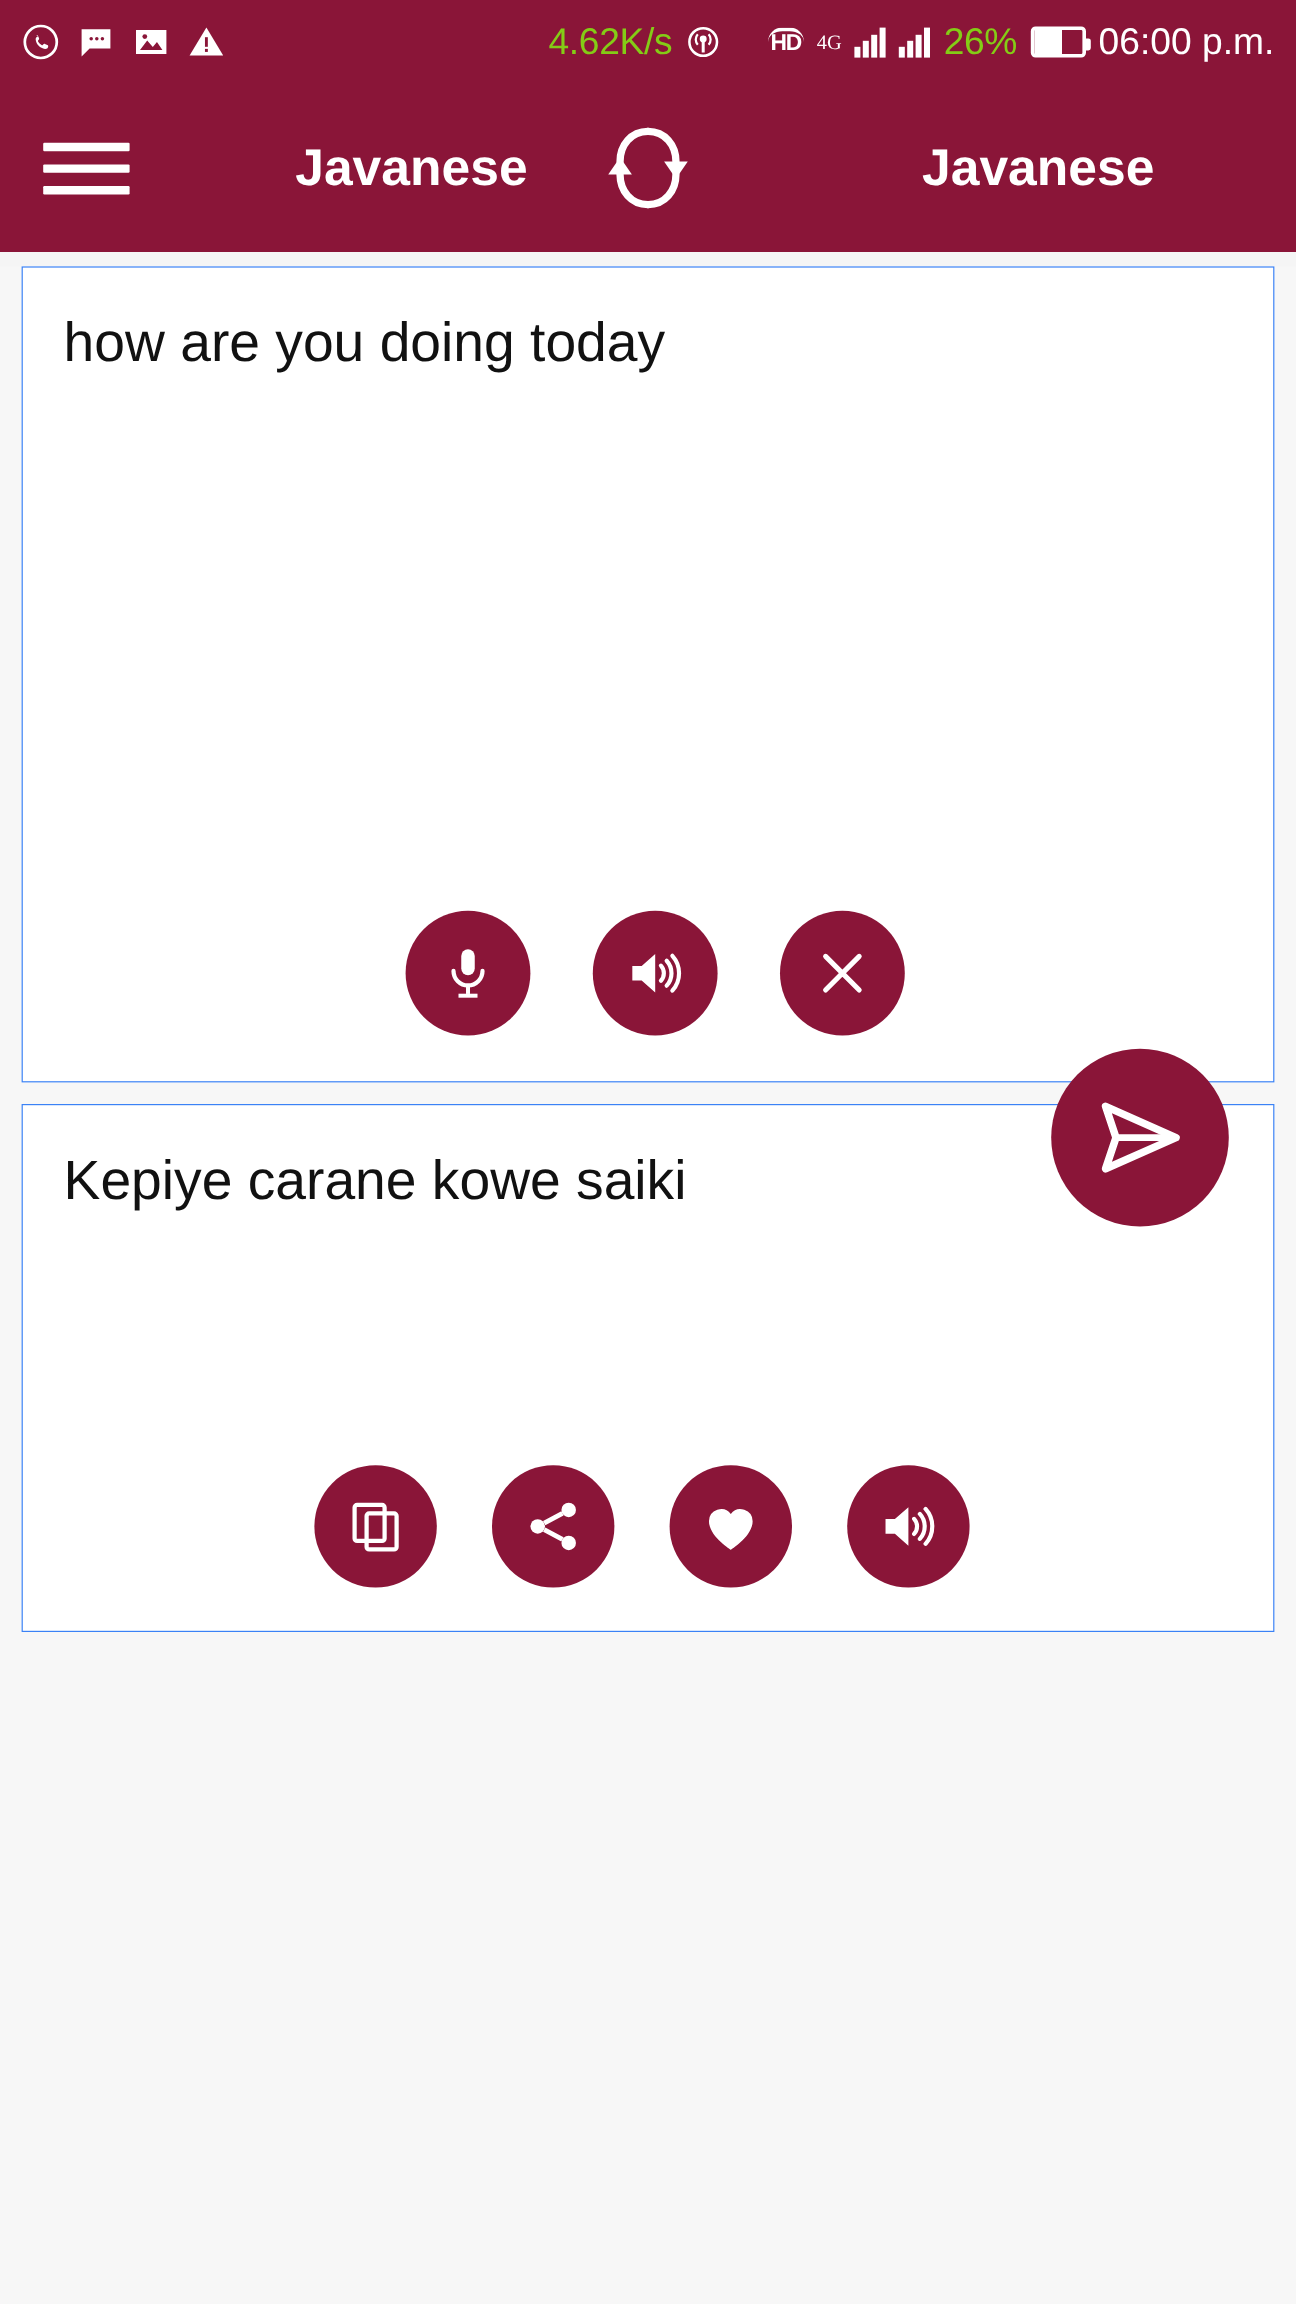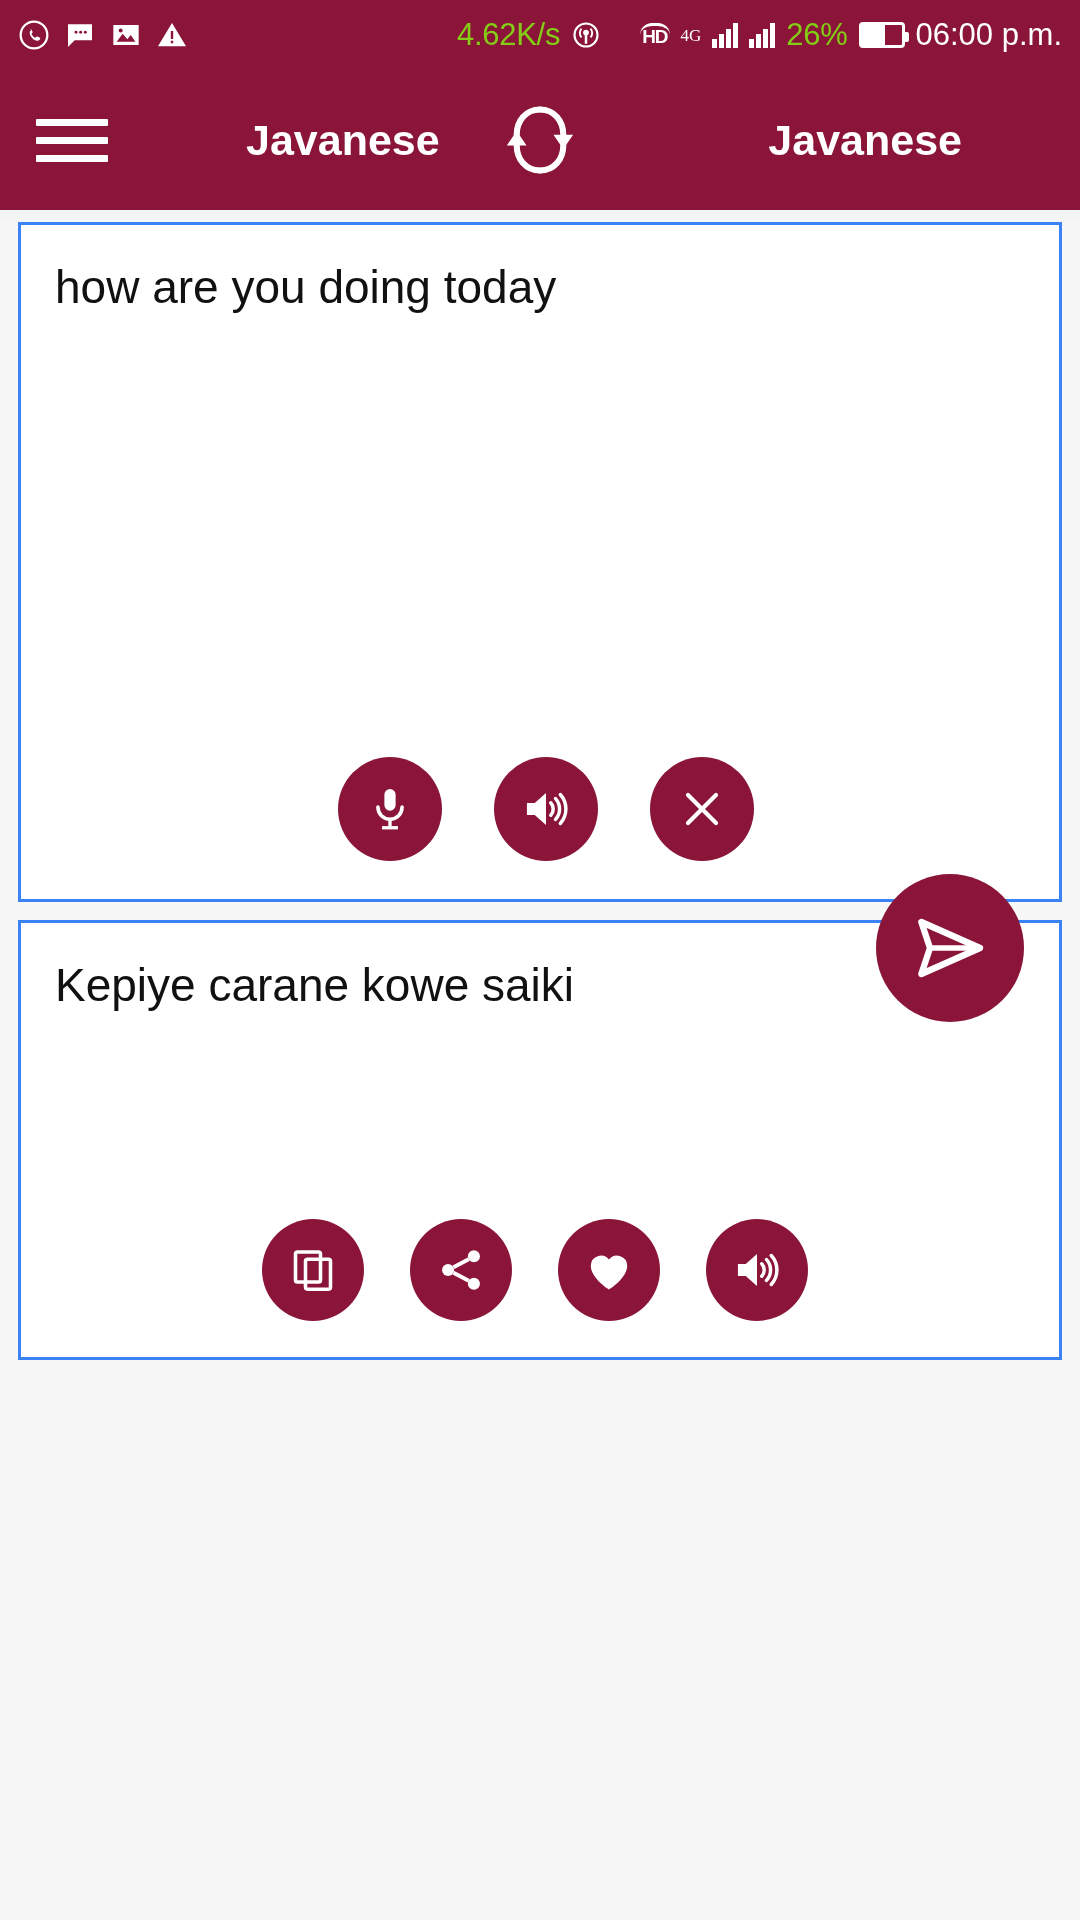--- a/index.html
+++ b/index.html
@@ -72,21 +72,21 @@
     position:absolute; left:50%; transform:translateX(-50%);
     width:92px; height:92px; display:flex; align-items:center; justify-content:center;
     cursor:pointer;
   }
 
   
   .content{ width:100%; height:calc(1920px - 210px); background:#f7f7f7; position:relative; }
 
   .card{
     background:#ffffff;
-    border:3px solid #3b82f6;
+    border:1px solid #3b82f6;
     margin:12px 18px 0 18px;
     position:relative;
   }
   .card-source{ height:680px; }
   .card-target{ height:440px; margin-top:18px; }
 
   .card-text{
     padding:34px 34px 0 34px;
     font-size:46px; color:#111111; line-height:1.25;
     word-break:break-word;

